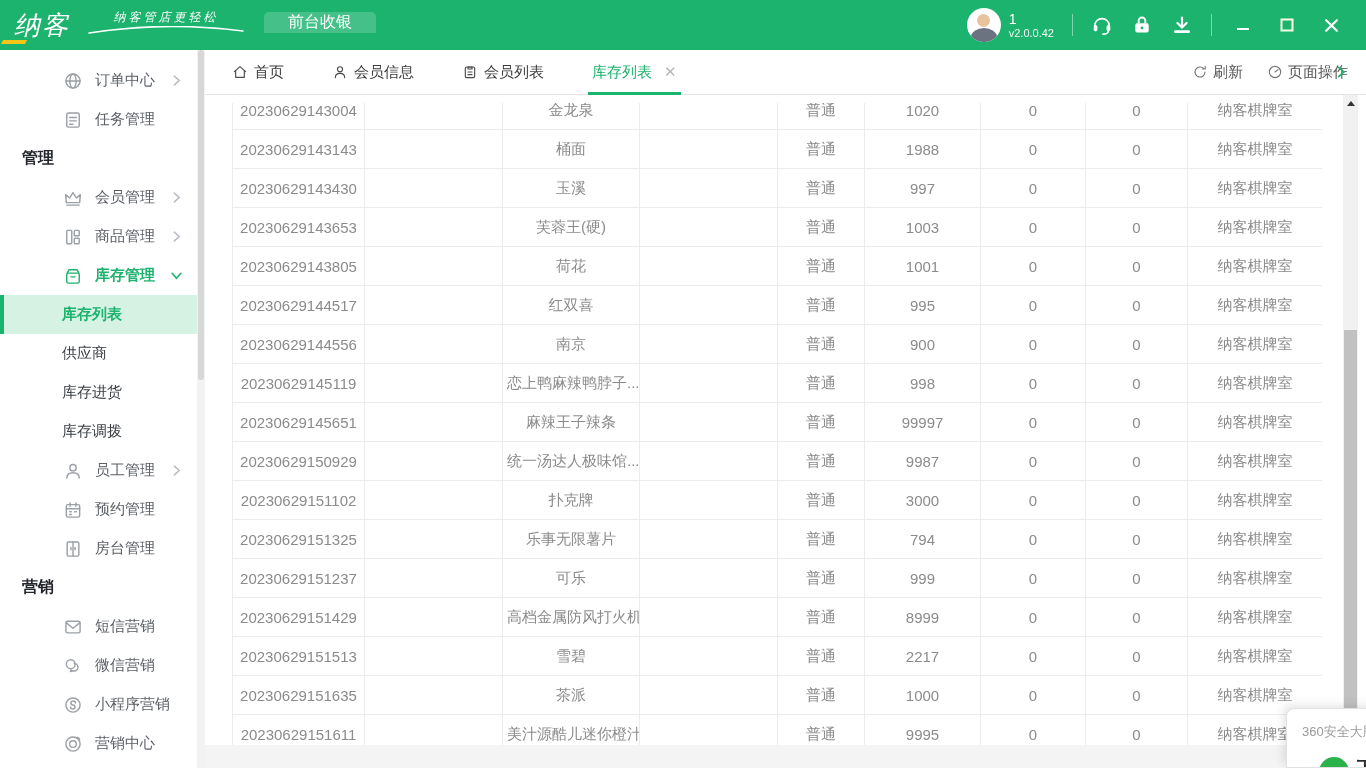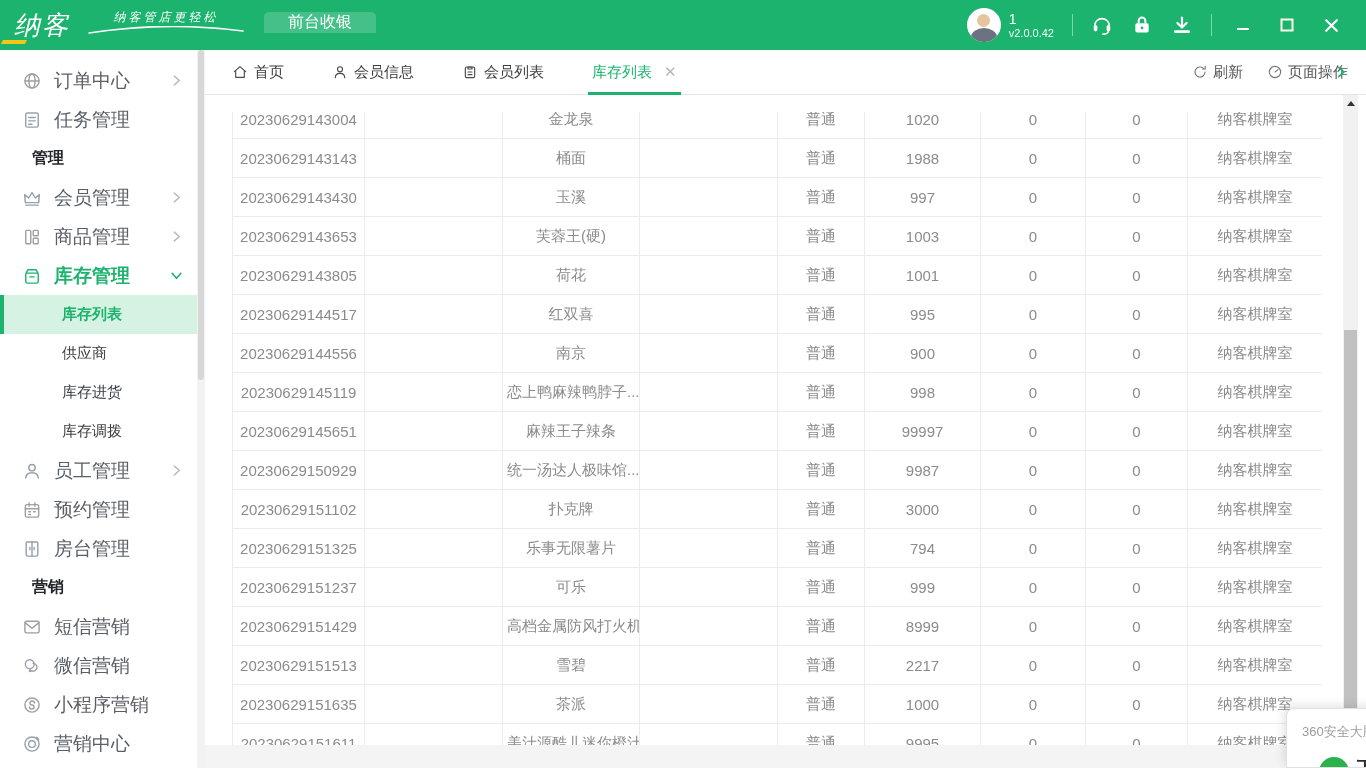--- a/index.html
+++ b/index.html
@@ -27,47 +27,47 @@
   .user-name { font-size:14px; }
   .user-version { font-size:11px; opacity:.95; }
   .hdr-divider { width:1px; height:22px; background:rgba(255,255,255,.45); }
   .hdr-icon { width:22px; height:22px; display:flex; align-items:center; justify-content:center; cursor:pointer; }
   .hdr-icon svg { display:block; }
   .win-btn { width:26px; height:22px; display:flex; align-items:center; justify-content:center; cursor:pointer; }
 
   
   .sidebar { position:absolute; left:0; top:50px; width:197px; height:718px; background:#fff; padding-top:11px; overflow:hidden; }
   .side-item, .side-sub, .side-section { height:39px; display:flex; align-items:center; }
-  .side-item { padding:0 14px 0 22px; color:#5a5f66; font-size:19px; cursor:pointer; }
+  .side-item { padding:0 14px 0 22px; color:#5a5f66; font-size:15px; cursor:pointer;margin-left:41px; }
   .side-item .icon { width:20px; height:20px; margin-right:12px; color:#9aa0a6; display:flex; align-items:center; justify-content:center; }
   .side-item.green { color:#1cb36e; font-weight:bold; }
   .side-item.green .icon { color:#1cb36e; }
   .side-item .chev { margin-left:auto; color:#b9bec4; display:flex; }
   .side-item.green .chev { color:#1cb36e; }
-  .side-section { padding-left:32px; color:#23262b; font-size:16px; font-weight:bold; }
+  .side-section { padding-left:22px; color:#23262b; font-size:16px; font-weight:bold; }
   .side-sub { padding-left:62px; color:#3c4045; font-size:15px; cursor:pointer; }
   .side-sub.active { background:#d6f2e3; color:#1cb36e; font-weight:bold; border-left:4px solid #1cb36e; padding-left:58px; }
   .side-scrollbar { position:absolute; left:197px; top:50px; width:8px; height:718px; background:#f2f2f2; }
   .side-scrollbar .thumb { position:absolute; left:1px; top:0; width:6px; height:330px; background:#d7d7d7; border-radius:3px; }
 
   
   .main { position:absolute; left:205px; top:50px; width:1161px; height:718px; background:#fff; }
   .tabbar { position:absolute; left:0; top:0; width:1161px; height:45px; background:#fff; border-bottom:1px solid #e4e4e4; display:flex; align-items:center; padding:0 18px 0 27px; }
   .tab { display:flex; align-items:center; gap:6px; height:45px; margin-right:48px; font-size:15px; color:#3c3c3c; cursor:pointer; position:relative; }
   .tab .ticon { display:flex; color:#4a4a4a; }
   .tab.active { color:#1cb36e; }
   .tab.active::after { content:""; position:absolute; left:-4px; right:-4px; bottom:0; height:3px; background:#1cb36e; }
   .tab-close { color:#b6b6b6; font-size:15px; margin-left:6px; cursor:pointer; }
   .tabbar-actions { margin-left:auto; display:flex; align-items:center; gap:24px; }
   .tb-action { display:flex; align-items:center; gap:5px; font-size:15px; color:#555; cursor:pointer; }
   .tb-action .aicon { display:flex; color:#777; }
   .tb-chev { color:#1cb36e; display:flex; margin-left:-14px; cursor:pointer; }
 
   
-  .table-clip { position:absolute; left:27px; top:62px; width:1090px; height:650px; overflow:hidden; }
+  .table-clip { position:absolute; left:27px; top:53px; width:1090px; height:650px; overflow:hidden; }
   table.inv { border-collapse:collapse; width:1090px; margin-top:-13px; table-layout:fixed; }
   table.inv td { height:39px; border:1px solid #ececec; text-align:center; color:#8b8b8b; font-size:15px; white-space:nowrap; overflow:hidden; padding:0 4px; background:#fff; }
   .bottom-strip { position:absolute; left:0; right:0; bottom:0; height:23px; background:#f4f4f4; }
 
   
   .vscroll { position:absolute; right:8px; top:45px; width:15px; height:673px; background:#f1f1f1; }
   .vs-arrow { position:absolute; left:0; top:0; width:15px; height:16px; display:flex; align-items:center; justify-content:center; }
   .vs-arrow::after { content:""; width:0; height:0; border-left:4px solid transparent; border-right:4px solid transparent; border-bottom:5px solid #333; }
   .vs-thumb { position:absolute; left:1px; top:235px; width:13px; height:438px; background:#c1c1c1; }
 

